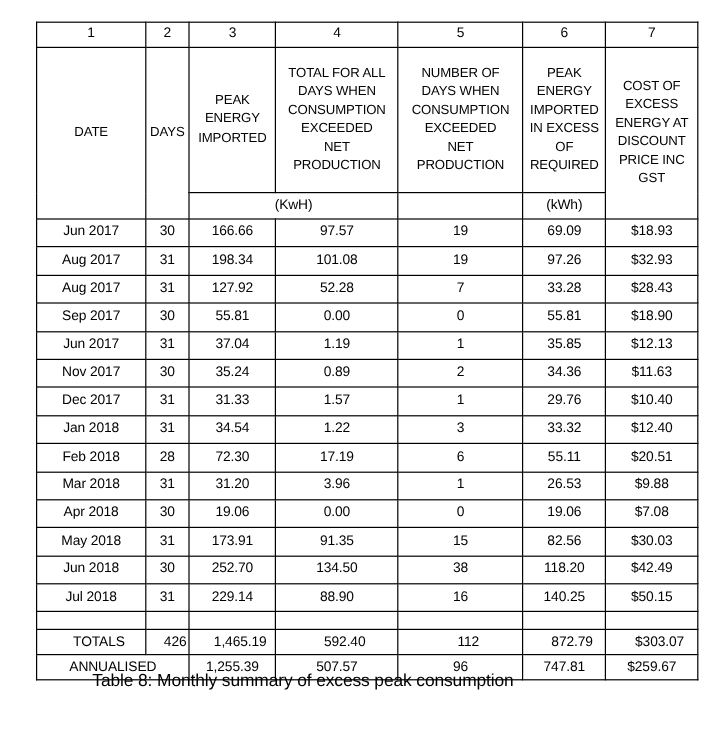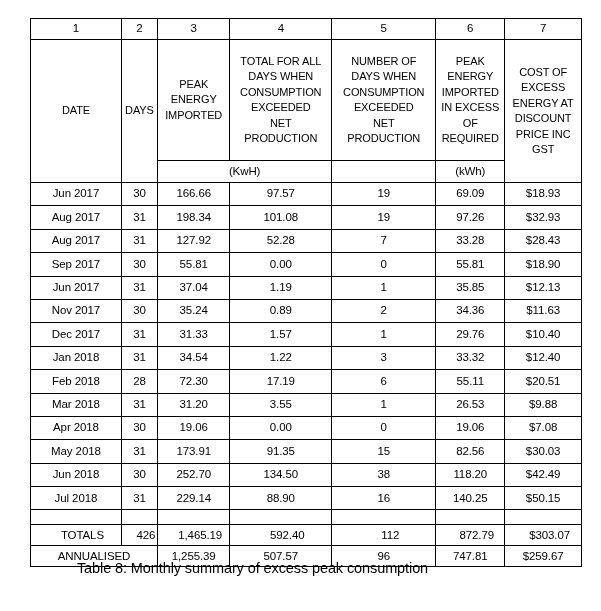--- a/index.html
+++ b/index.html
@@ -265,21 +265,21 @@
           <td>72.30</td>
           <td>17.19</td>
           <td>6</td>
           <td>55.11</td>
           <td>$20.51</td>
         </tr>
         <tr class="data-row">
           <td class="date-cell">Mar 2018</td>
           <td>31</td>
           <td>31.20</td>
-          <td>3.55</td>
+          <td>3.96</td>
           <td>1</td>
           <td>26.53</td>
           <td>$9.88</td>
         </tr>
         <tr class="data-row">
           <td class="date-cell">Apr 2018</td>
           <td>30</td>
           <td>19.06</td>
           <td>0.00</td>
           <td>0</td>

